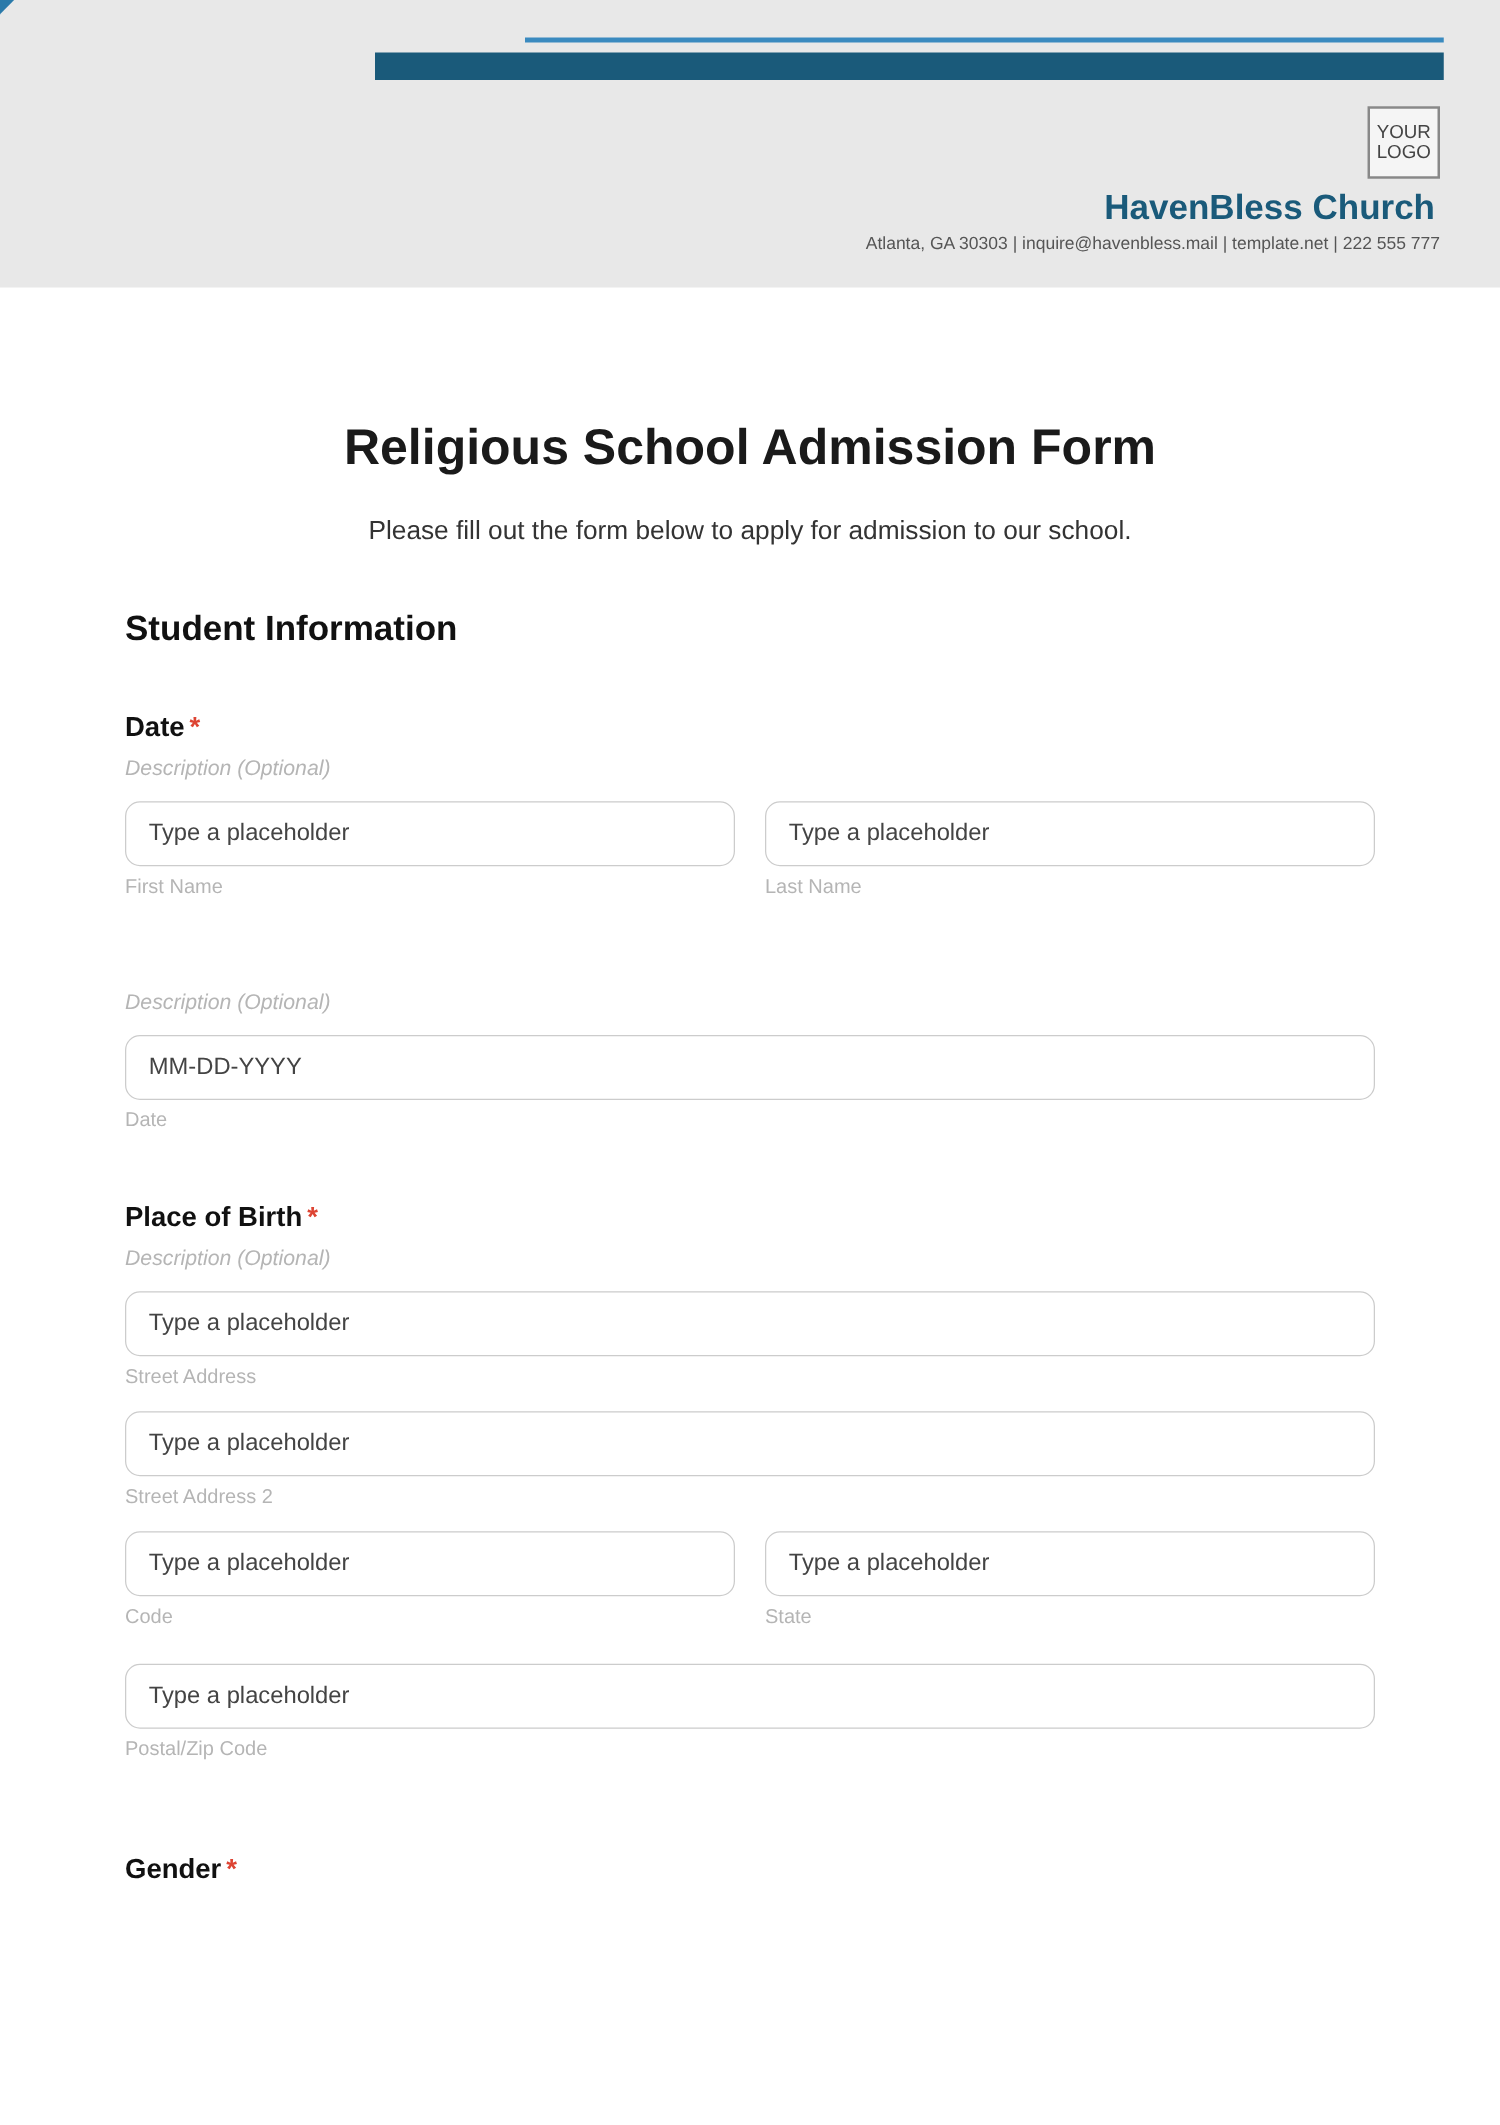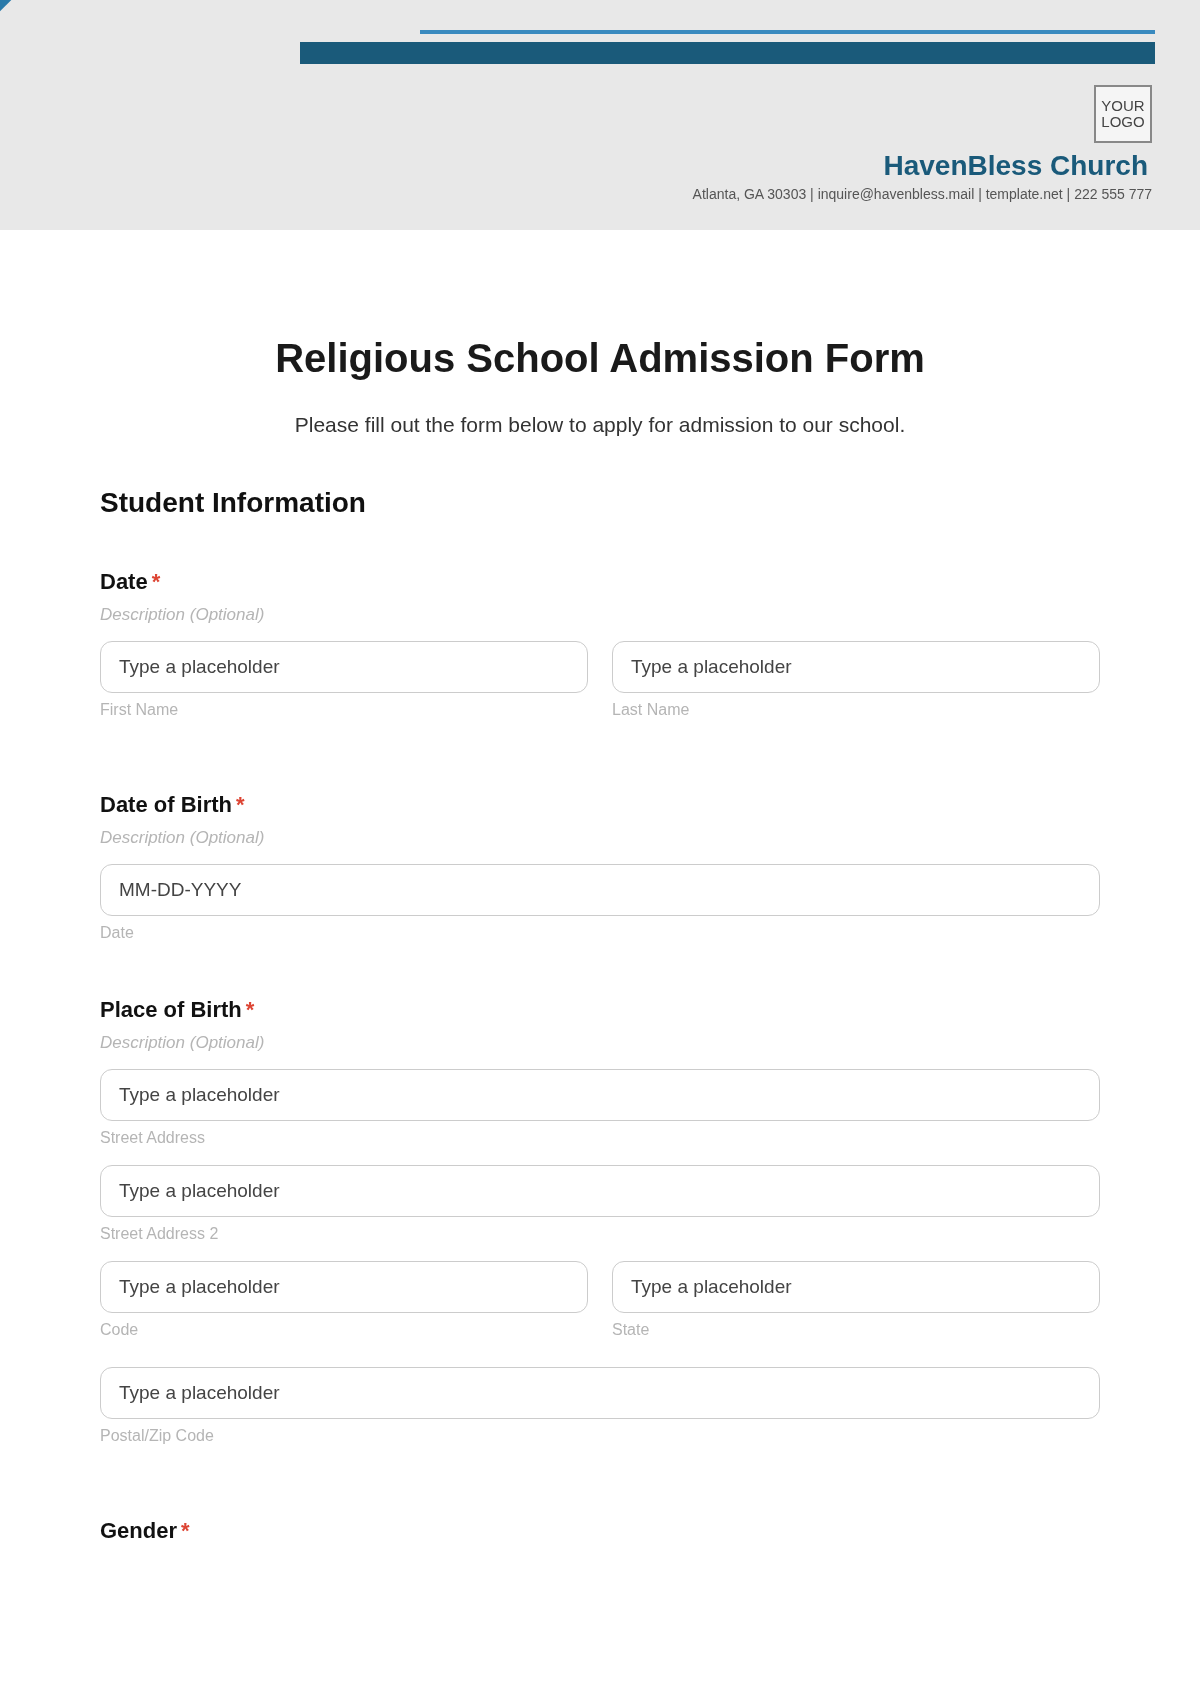--- a/index.html
+++ b/index.html
@@ -168,23 +168,20 @@
         <div class="sublabel">First Name</div>
       </div>
       <div class="col">
         <input class="input" placeholder="Type a placeholder" style="">
         <div class="sublabel">Last Name</div>
       </div>
     </div>
   </div>
 
   <div class="field-group">
-    <div class="field-label">
-      <span>Date of Birth</span><span class="required">*</span>
-    </div>
     <div class="field-desc">Description (Optional)</div>
     <input class="input" placeholder="MM-DD-YYYY" style="">
     <div class="sublabel">Date</div>
   </div>
 
   <div class="field-group">
     <div class="field-label">
       <span>Place of Birth</span><span class="required">*</span>
     </div>
     <div class="field-desc">Description (Optional)</div>

